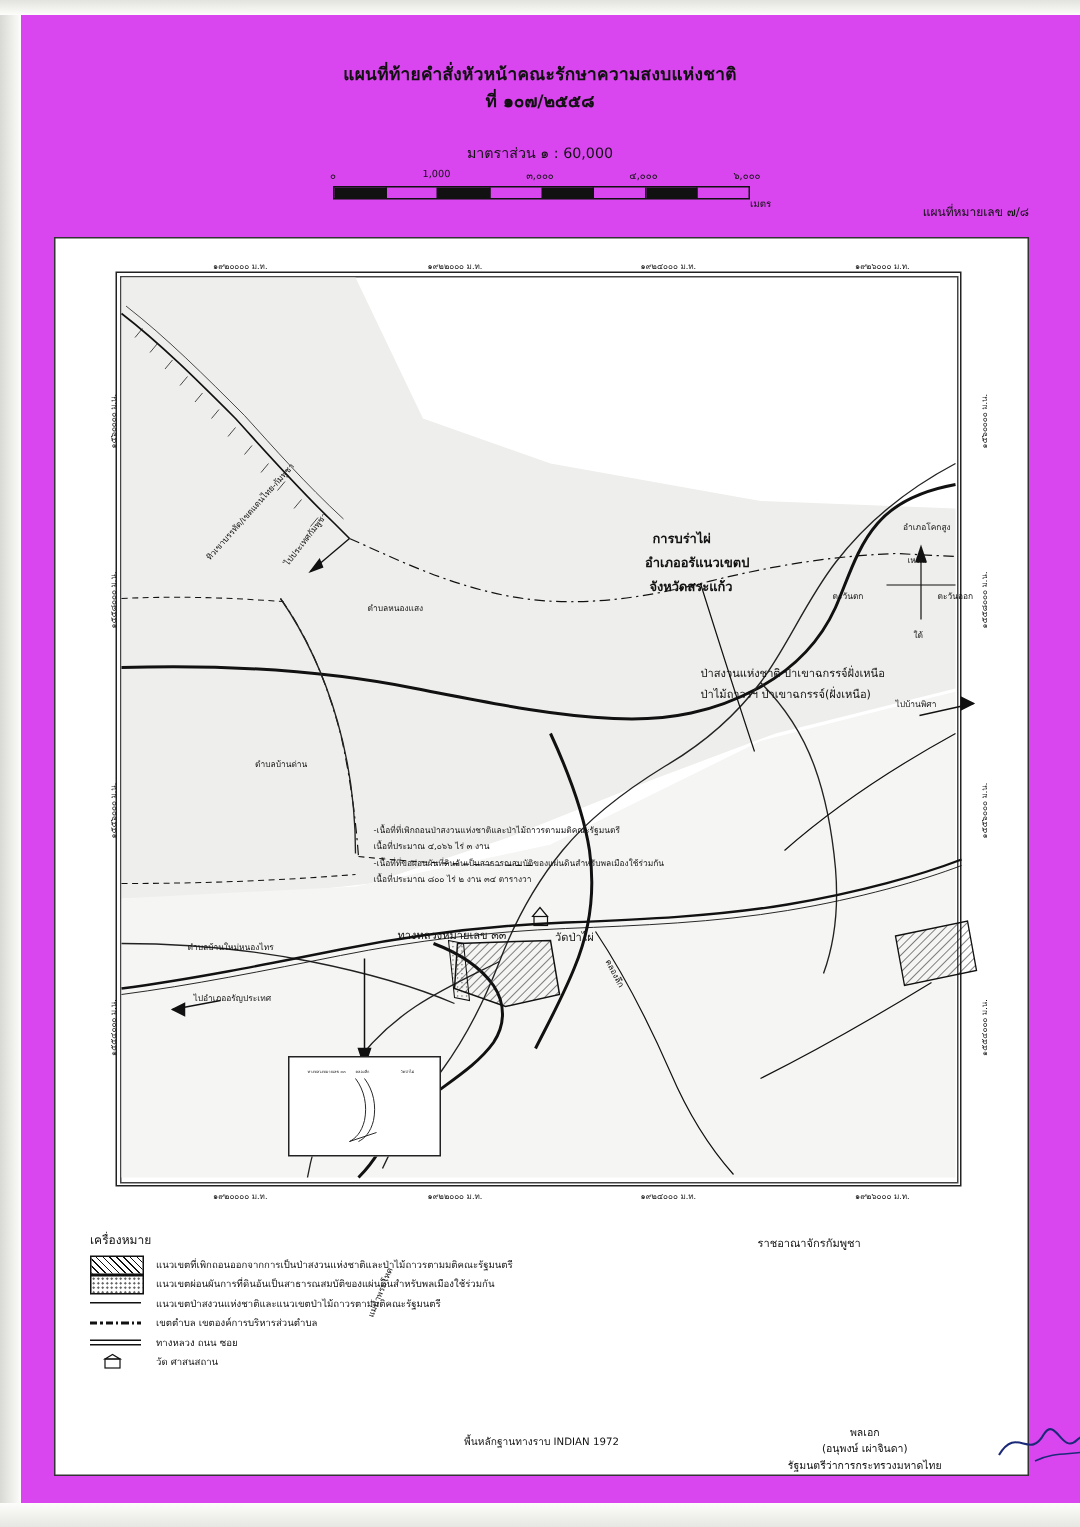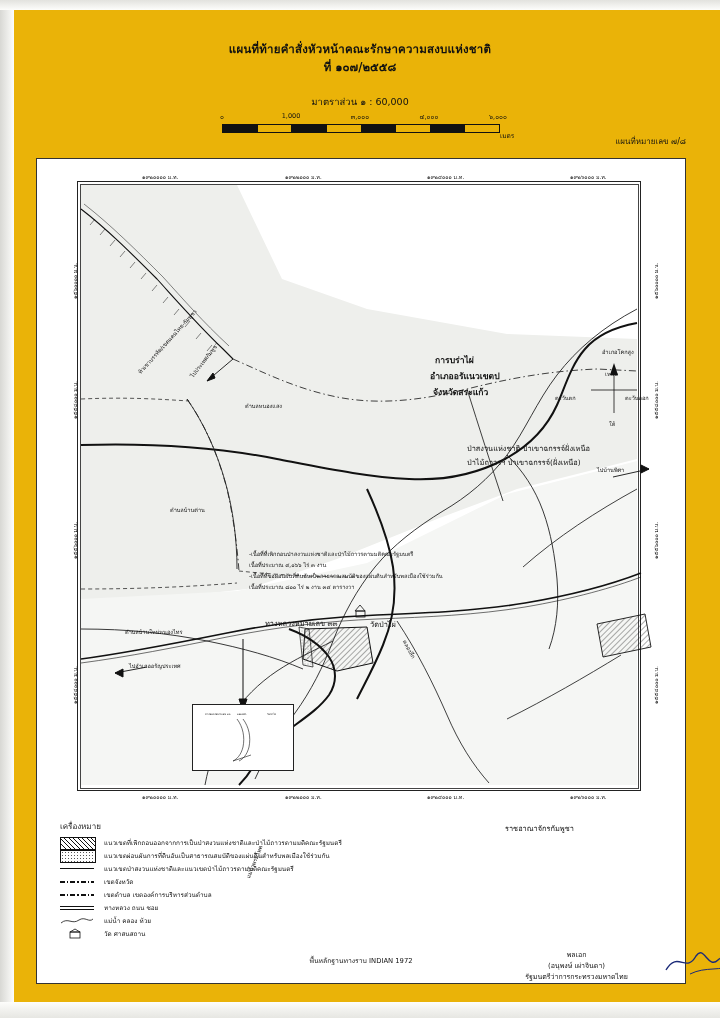--- a/index.html
+++ b/index.html
@@ -1,17 +1,17 @@
 <!DOCTYPE html>
 <html><head>
 <meta charset="utf-8">
 <style>
   html,body{margin:0;padding:0;background:#fff;}
   body{width:720px;height:1018px;position:relative;font-family:"DejaVu Sans","Liberation Sans",sans-serif;color:#111;overflow:hidden;}
-  .page{position:absolute;inset:0;background:#eab308;}
+  .page{position:absolute;inset:0;background:#d946ef;}
   
   .scan-left{position:absolute;left:0;top:0;width:14px;height:1018px;background:linear-gradient(90deg,#d8d8d4,#fdfdfb);}
   .scan-top{position:absolute;left:0;top:0;width:720px;height:10px;background:linear-gradient(180deg,#e2e2de,#fdfdfb);}
   .scan-bottom{position:absolute;left:0;bottom:0;width:720px;height:16px;background:linear-gradient(0deg,#e6e6e2,#fdfdfb);}
 
   
   .title1{position:absolute;left:0;top:40px;width:720px;text-align:center;font-size:11.5px;font-weight:bold;letter-spacing:.2px;}
   .title2{position:absolute;left:0;top:58px;width:720px;text-align:center;font-size:11.5px;font-weight:bold;}
   .scaletext{position:absolute;left:0;top:94px;width:720px;text-align:center;font-size:9.5px;}
   .sheetno{position:absolute;right:34px;top:135px;font-size:8px;}
@@ -308,41 +308,27 @@
     <div class="lrow">
       <div class="lkey">
           <div class="solidline" style="margin-top:5px"></div>
         </div>
       <div class="ltext">แนวเขตป่าสงวนแห่งชาติและแนวเขตป่าไม้ถาวรตามมติคณะรัฐมนตรี</div>
     </div>
     <div class="lrow">
       <div class="lkey">
           <div class="dashdot" style="margin-top:5px"></div>
         </div>
-      <div class="ltext">เขตจังหวัด</div>
-    </div>
-    <div class="lrow">
-      <div class="lkey">
-          <div class="dashdot" style="margin-top:5px"></div>
-        </div>
       <div class="ltext">เขตตำบล เขตองค์การบริหารส่วนตำบล</div>
     </div>
     <div class="lrow">
       <div class="lkey">
           <div class="thin2" style="margin-top:4px"></div>
         </div>
       <div class="ltext">ทางหลวง ถนน ซอย</div>
-    </div>
-    <div class="lrow">
-      <div class="lkey">
-        <svg width="34" height="11">
-            <path d="M1,8 C8,2 12,10 19,5 C25,1 29,8 33,4" stroke="#111" fill="none" stroke-width="0.8"></path>
-          </svg>
-      </div>
-      <div class="ltext">แม่น้ำ คลอง ห้วย</div>
     </div>
     <div class="lrow">
       <div class="lkey">
         <svg width="34" height="12">
             <path d="M10,4 l5,-3 l5,3 z" fill="none" stroke="#111" stroke-width="0.8"></path>
             <rect x="10" y="4" width="10" height="6" fill="none" stroke="#111" stroke-width="0.8"></rect>
           </svg>
       </div>
       <div class="ltext">วัด ศาสนสถาน</div>
     </div>

